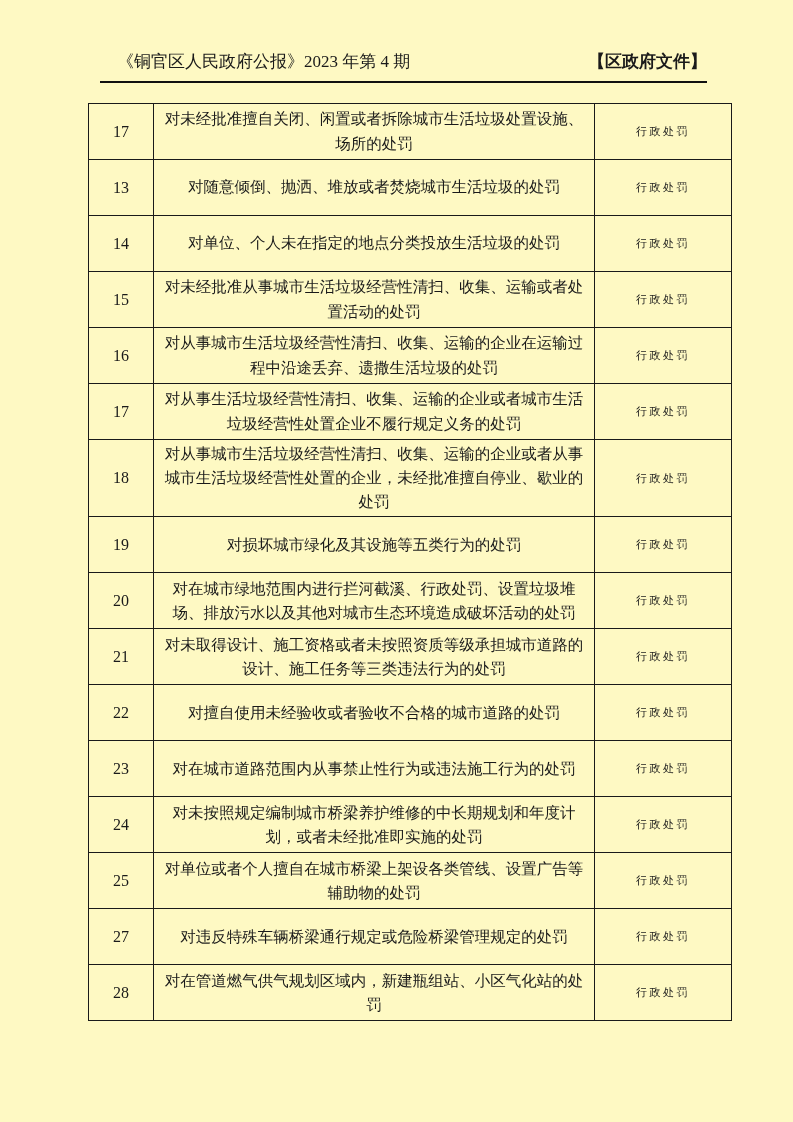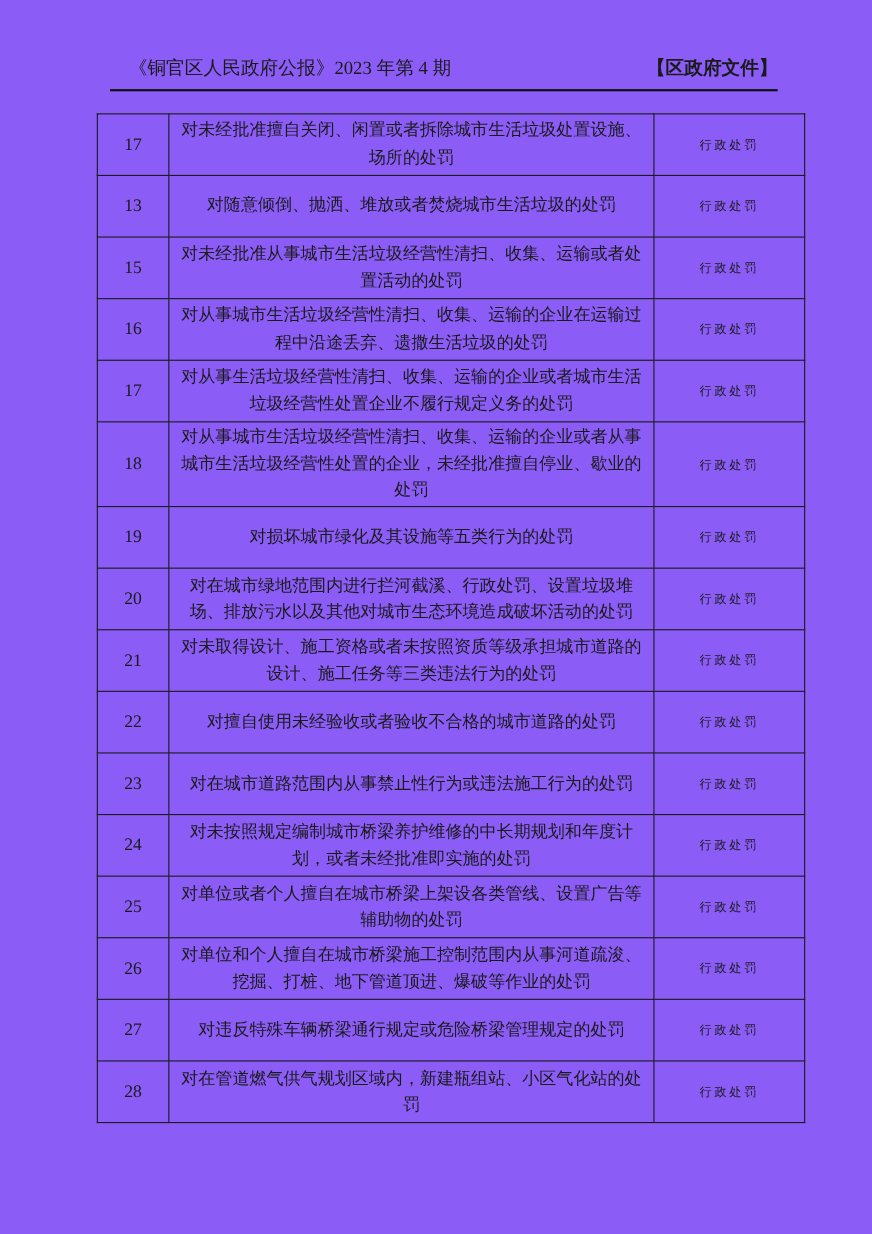--- a/index.html
+++ b/index.html
@@ -4,21 +4,21 @@
 <style>
   html, body {
     margin: 0;
     padding: 0;
     background: #ffffff;
   }
   .page {
     position: relative;
     width: 793px;
     height: 1122px;
-    background: #8b5cf6;
+    background: #fef9c3;
     font-family: "Liberation Serif", "DejaVu Serif", serif;
     color: #1a1a1a;
     overflow: hidden;
   }
   .header {
     position: absolute;
     left: 100px;
     top: 50px;
     width: 607px;
     display: flex;
@@ -95,20 +95,25 @@
     <td class="col-item">对未经批准擅自关闭、闲置或者拆除城市生活垃圾处置设施、场所的处罚</td>
     <td class="col-type">行政处罚</td>
   </tr>
 
   <tr>
     <td class="col-no">13</td>
     <td class="col-item">对随意倾倒、抛洒、堆放或者焚烧城市生活垃圾的处罚</td>
     <td class="col-type">行政处罚</td>
   </tr>
 
+  <tr>
+    <td class="col-no">14</td>
+    <td class="col-item">对单位、个人未在指定的地点分类投放生活垃圾的处罚</td>
+    <td class="col-type">行政处罚</td>
+  </tr>
 
   <tr>
     <td class="col-no">15</td>
     <td class="col-item">对未经批准从事城市生活垃圾经营性清扫、收集、运输或者处置活动的处罚</td>
     <td class="col-type">行政处罚</td>
   </tr>
 
   <tr>
     <td class="col-no">16</td>
     <td class="col-item">对从事城市生活垃圾经营性清扫、收集、运输的企业在运输过程中沿途丢弃、遗撒生活垃圾的处罚</td>
@@ -162,25 +167,20 @@
     <td class="col-item">对未按照规定编制城市桥梁养护维修的中长期规划和年度计划，或者未经批准即实施的处罚</td>
     <td class="col-type">行政处罚</td>
   </tr>
 
   <tr>
     <td class="col-no">25</td>
     <td class="col-item">对单位或者个人擅自在城市桥梁上架设各类管线、设置广告等辅助物的处罚</td>
     <td class="col-type">行政处罚</td>
   </tr>
 
-  <tr>
-    <td class="col-no">26</td>
-    <td class="col-item">对单位和个人擅自在城市桥梁施工控制范围内从事河道疏浚、挖掘、打桩、地下管道顶进、爆破等作业的处罚</td>
-    <td class="col-type">行政处罚</td>
-  </tr>
 
   <tr>
     <td class="col-no">27</td>
     <td class="col-item">对违反特殊车辆桥梁通行规定或危险桥梁管理规定的处罚</td>
     <td class="col-type">行政处罚</td>
   </tr>
 
   <tr>
     <td class="col-no">28</td>
     <td class="col-item">对在管道燃气供气规划区域内，新建瓶组站、小区气化站的处罚</td>

